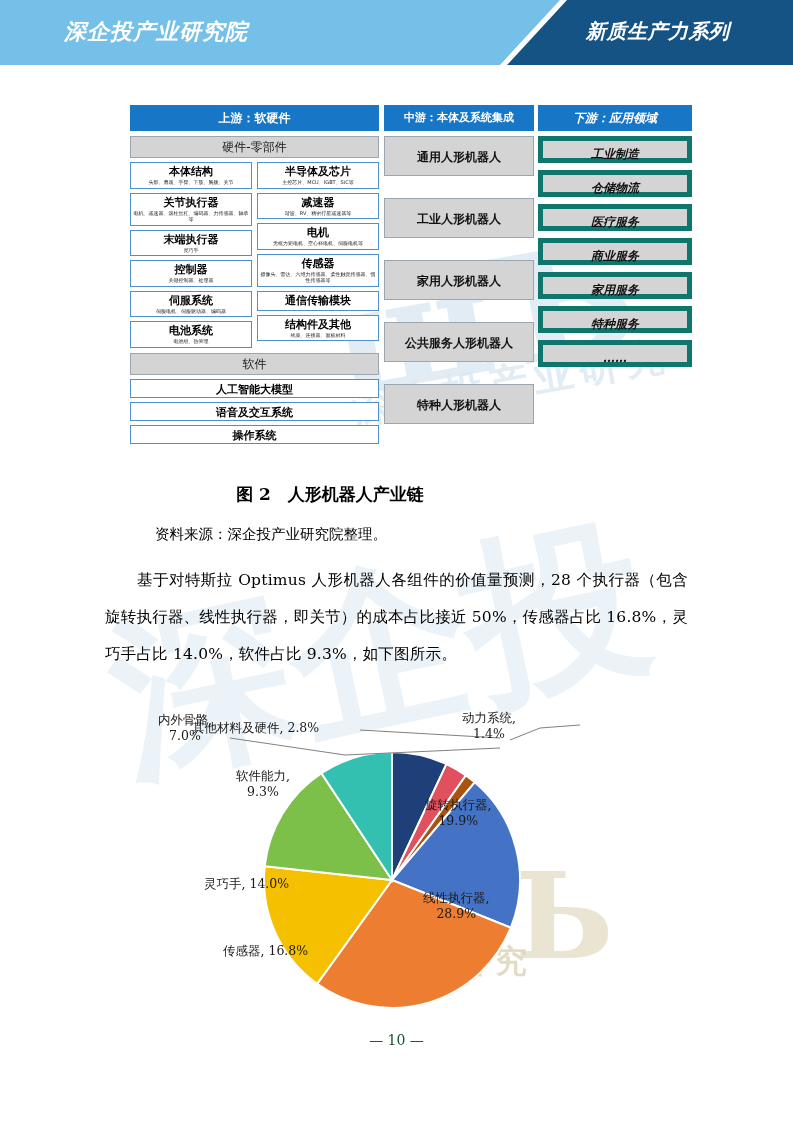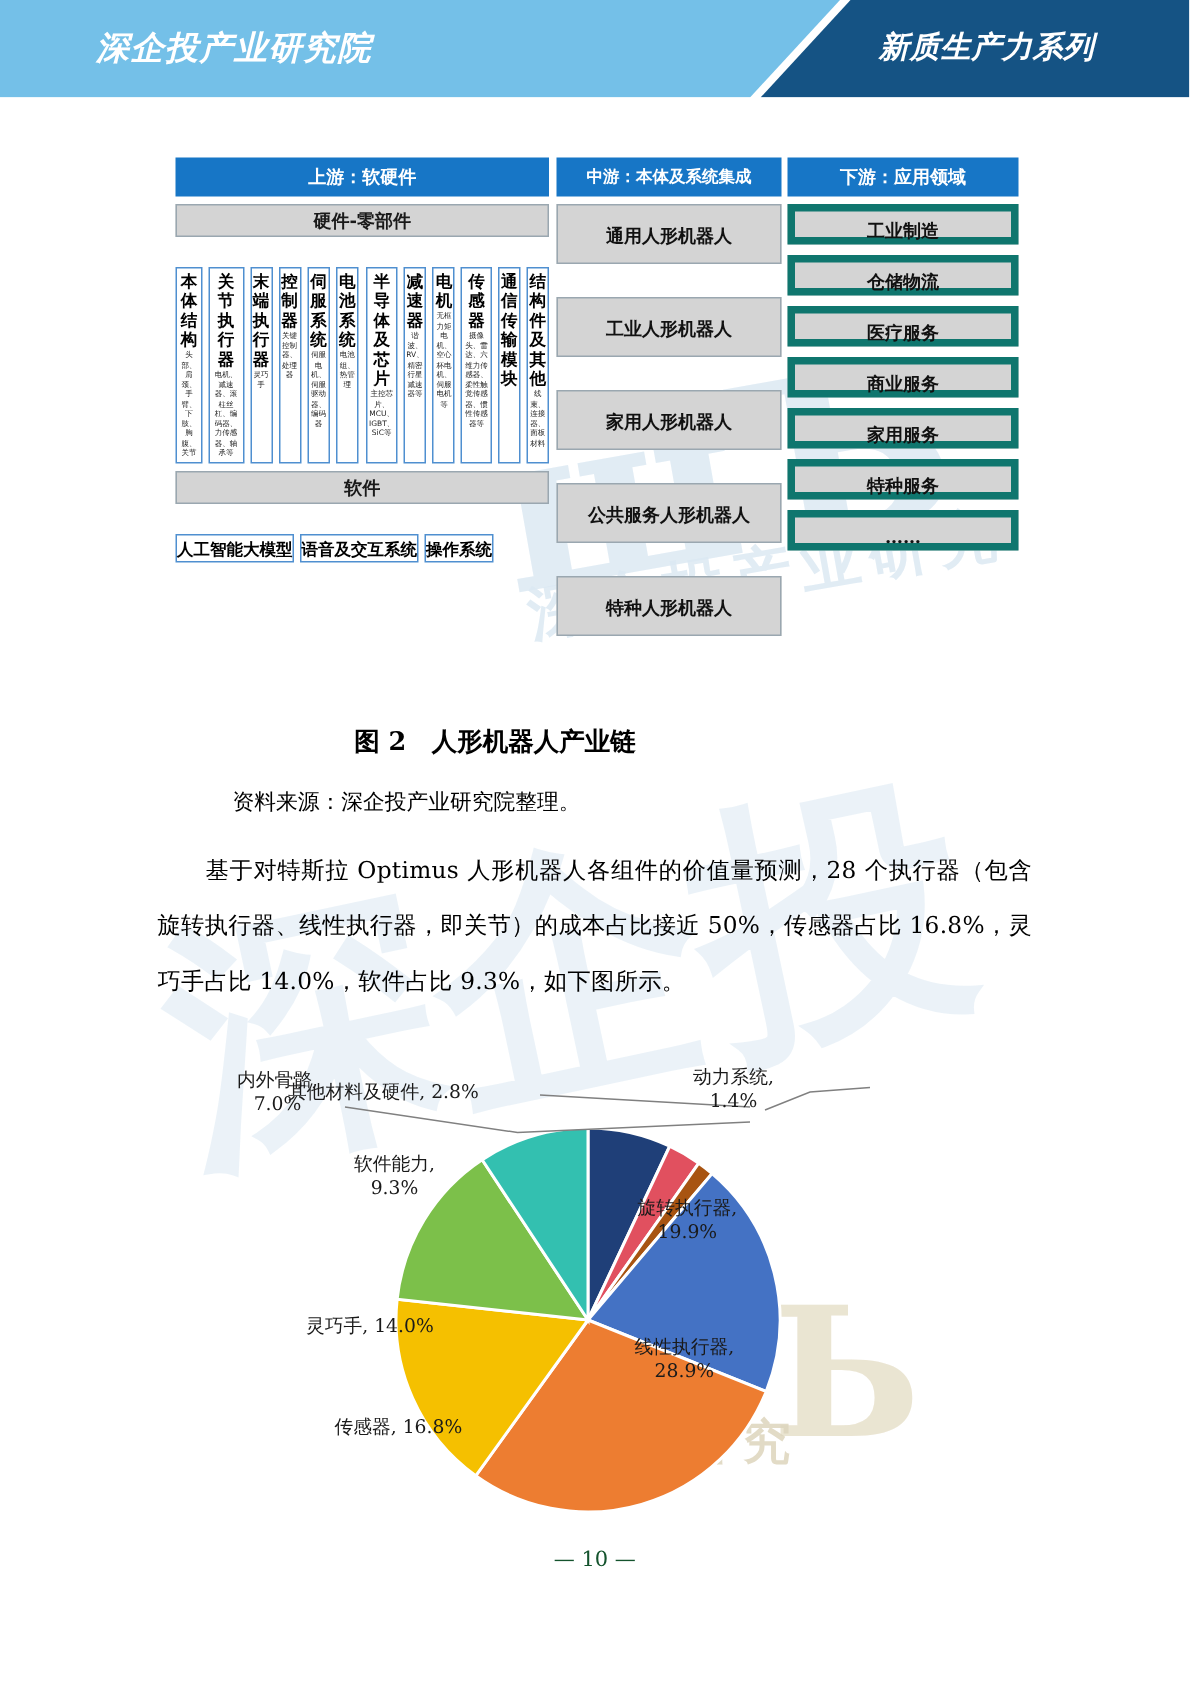--- a/index.html
+++ b/index.html
@@ -39,43 +39,43 @@
   
   .wm { position:absolute; color:#dce9f3; opacity:.85; pointer-events:none;
         font-family:"DejaVu Serif", serif; font-weight:bold; }
   .wm1 { left:330px; top:230px; font-size:150px; transform:rotate(-10deg); }
   .wm2 { left:350px; top:355px; font-size:40px; letter-spacing:6px; transform:rotate(-10deg); }
   .wm3 { left:110px; top:530px; font-size:180px; transform:rotate(-12deg); opacity:.55;}
   .wm4 { left:370px; top:845px; font-size:120px; color:#e6dfc8; opacity:.8; }
   .wm5 { left:335px; top:940px; font-size:32px; letter-spacing:8px; color:#ddd5bd; }
 
   
-  .diagram { position:absolute; left:117px; top:105px; width:562px; height:360px;padding-left:47px; }
+  .diagram { position:absolute; left:130px; top:105px; width:562px; height:360px;padding-left:47px; }
   .col { position:absolute; top:0; }
   .col-up   { left:0;   width:249px; }
   .col-mid  { left:254px; width:150px; }
-  .col-down { left:408px; width:154px; }
+  .col-down { left:408px; width:154px;font-style:italic; }
 
   .col-head {
     background:#1776c6; color:#ffffff;
     font-family:"DejaVu Sans", sans-serif; font-weight:bold;
     font-size:12px; text-align:center;
     height:26px; line-height:26px; margin-bottom:5px;
   }
   .col-head.small { font-size:11px; }
 
   .sub-head {
     background:#d4d4d4; border:1px solid #9aa7b0;
-    color:#1a1a1a; font-family:"DejaVu Sans", sans-serif; font-weight:bold;
+    color:#1a1a1a; font-family:"DejaVu Sans", sans-serif; font-weight:normal;
     font-size:12px; text-align:center;
     height:20px; line-height:20px; margin-bottom:4px;
   }
 
   .grid2 { display:flex; gap:5px; }
-  .gcol { flex:1; display:flex; flex-direction:row; gap:4px;margin-top:16px; }
+  .gcol { flex:1; display:flex; flex-direction:column; gap:4px; }
 
   .hw-box {
     border:1px solid #4f8fd0; background:#ffffff;
     text-align:center; padding:2px 1px 2px 1px;
     box-sizing:border-box;
   }
   .hw-title {
     font-family:"DejaVu Sans", sans-serif; font-weight:bold;
     font-size:11px; color:#000; line-height:13px;
   }

